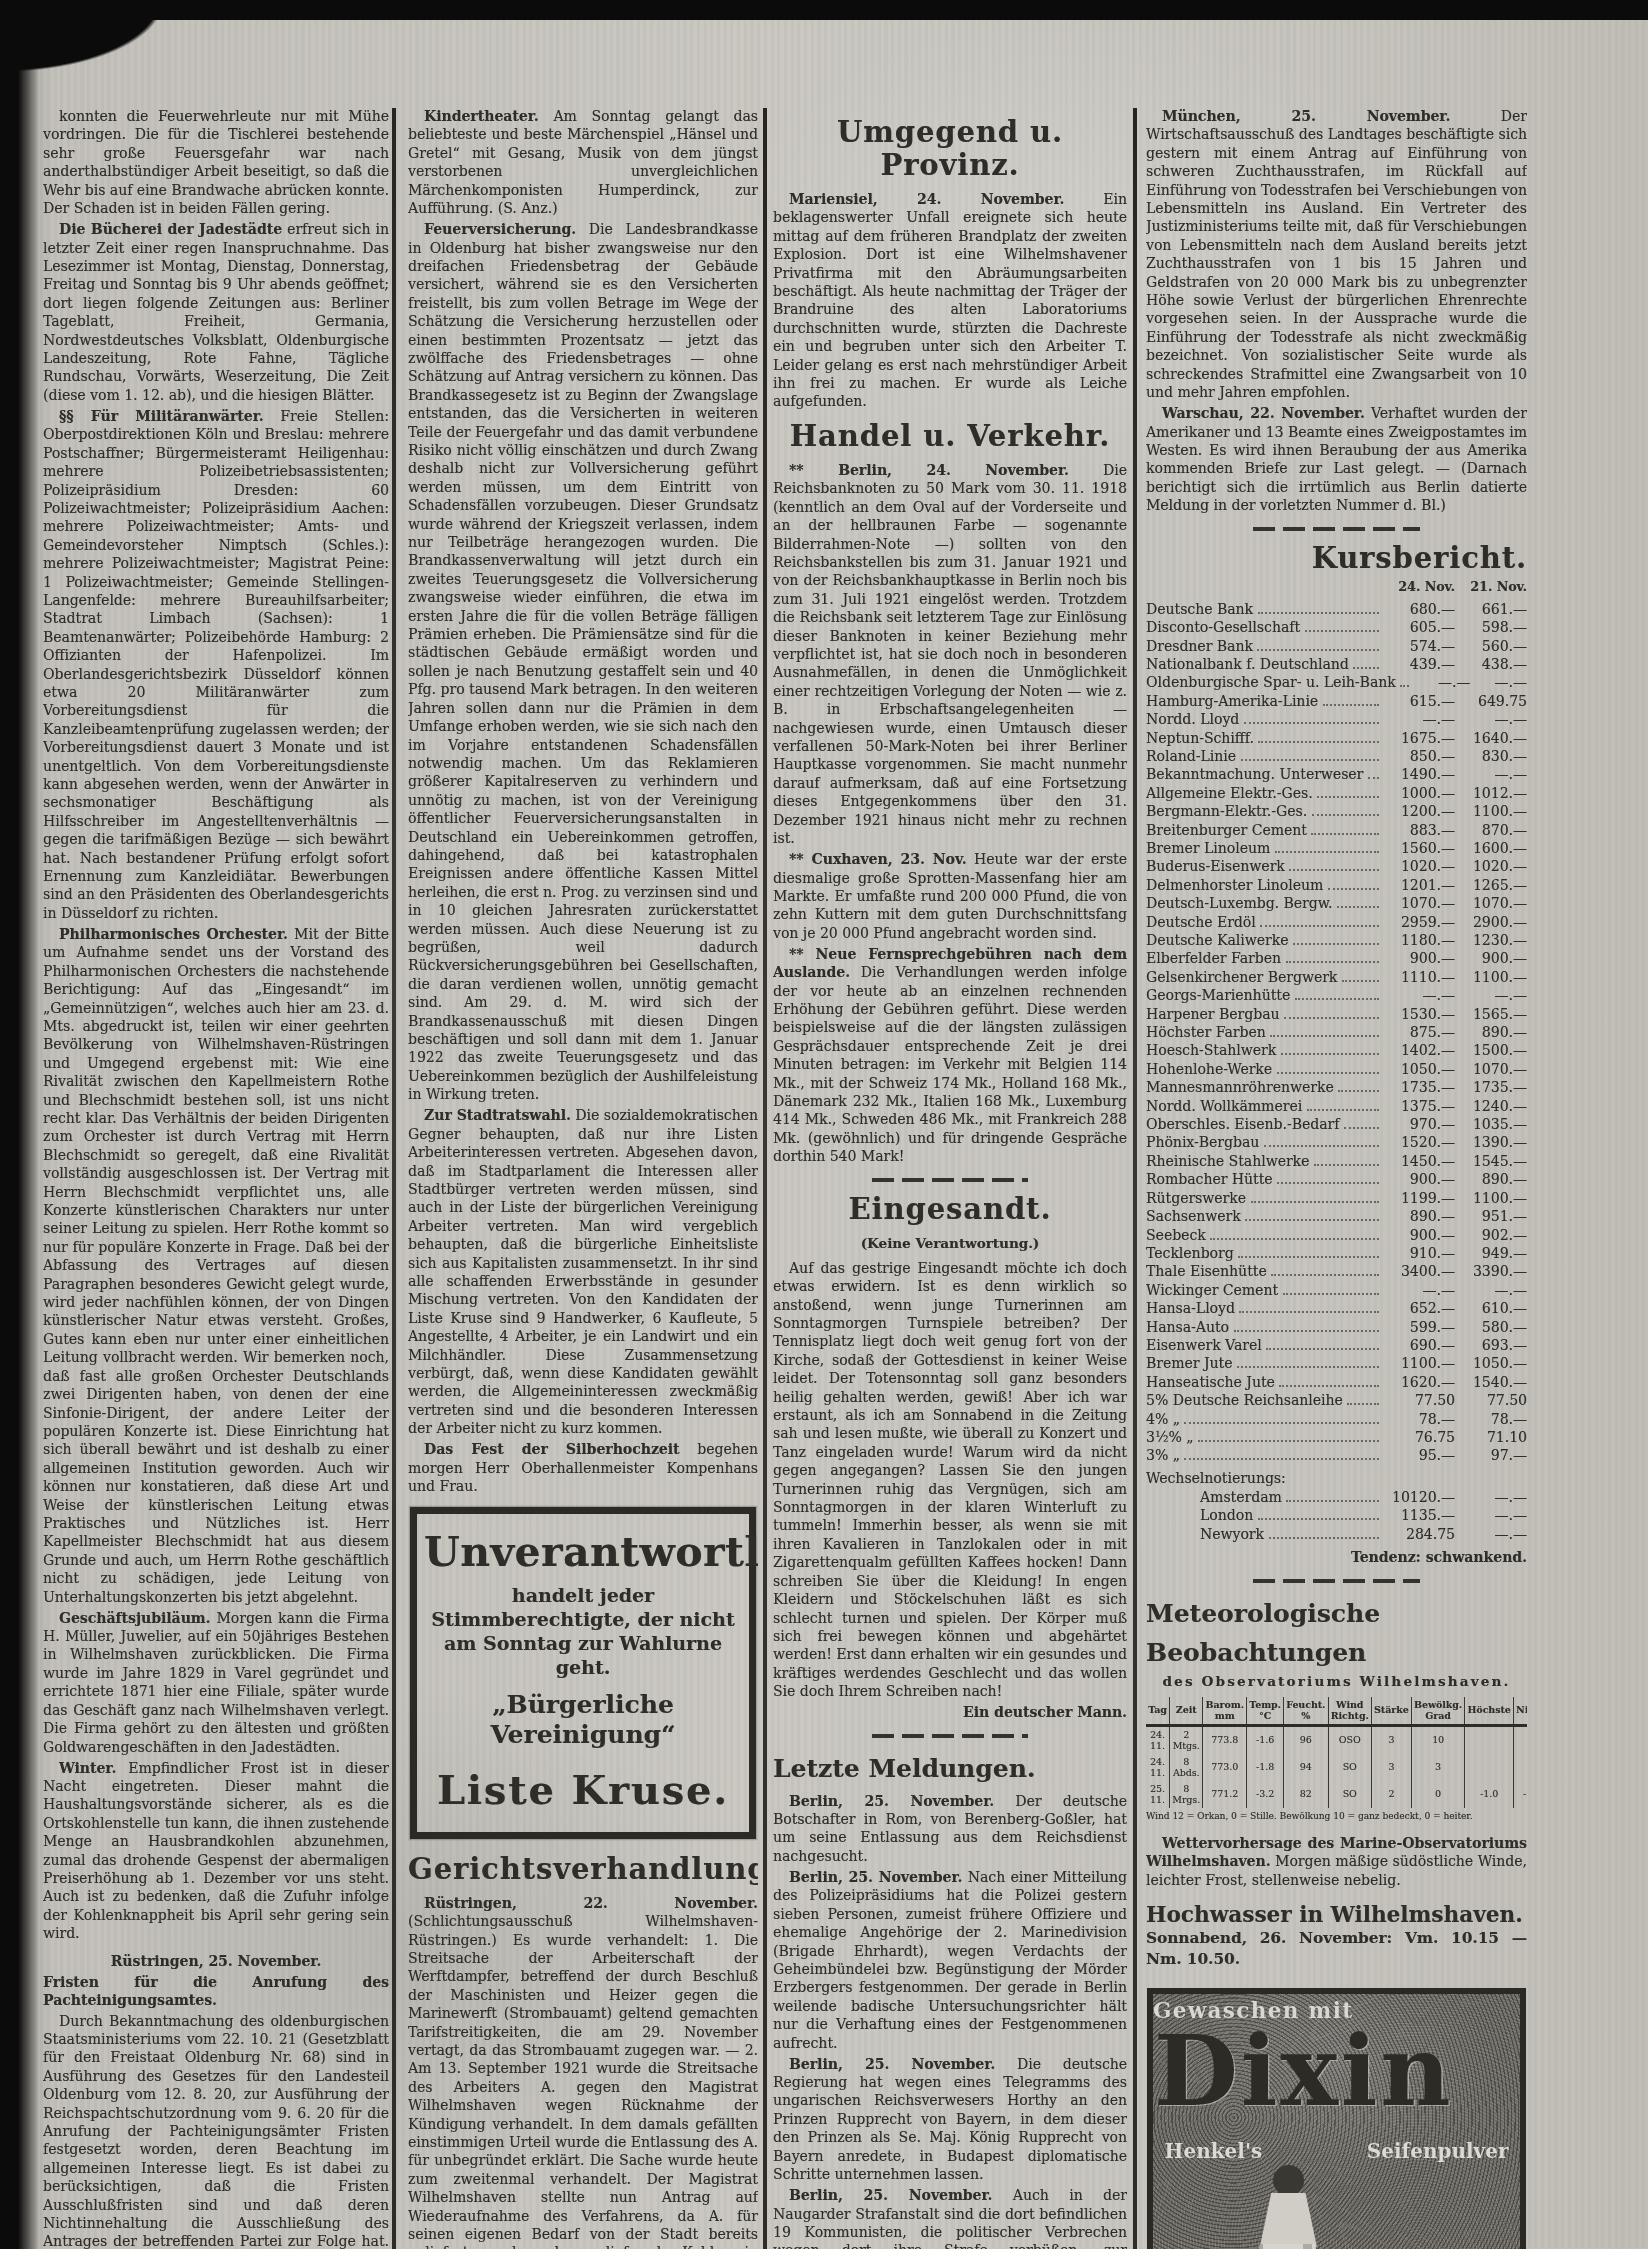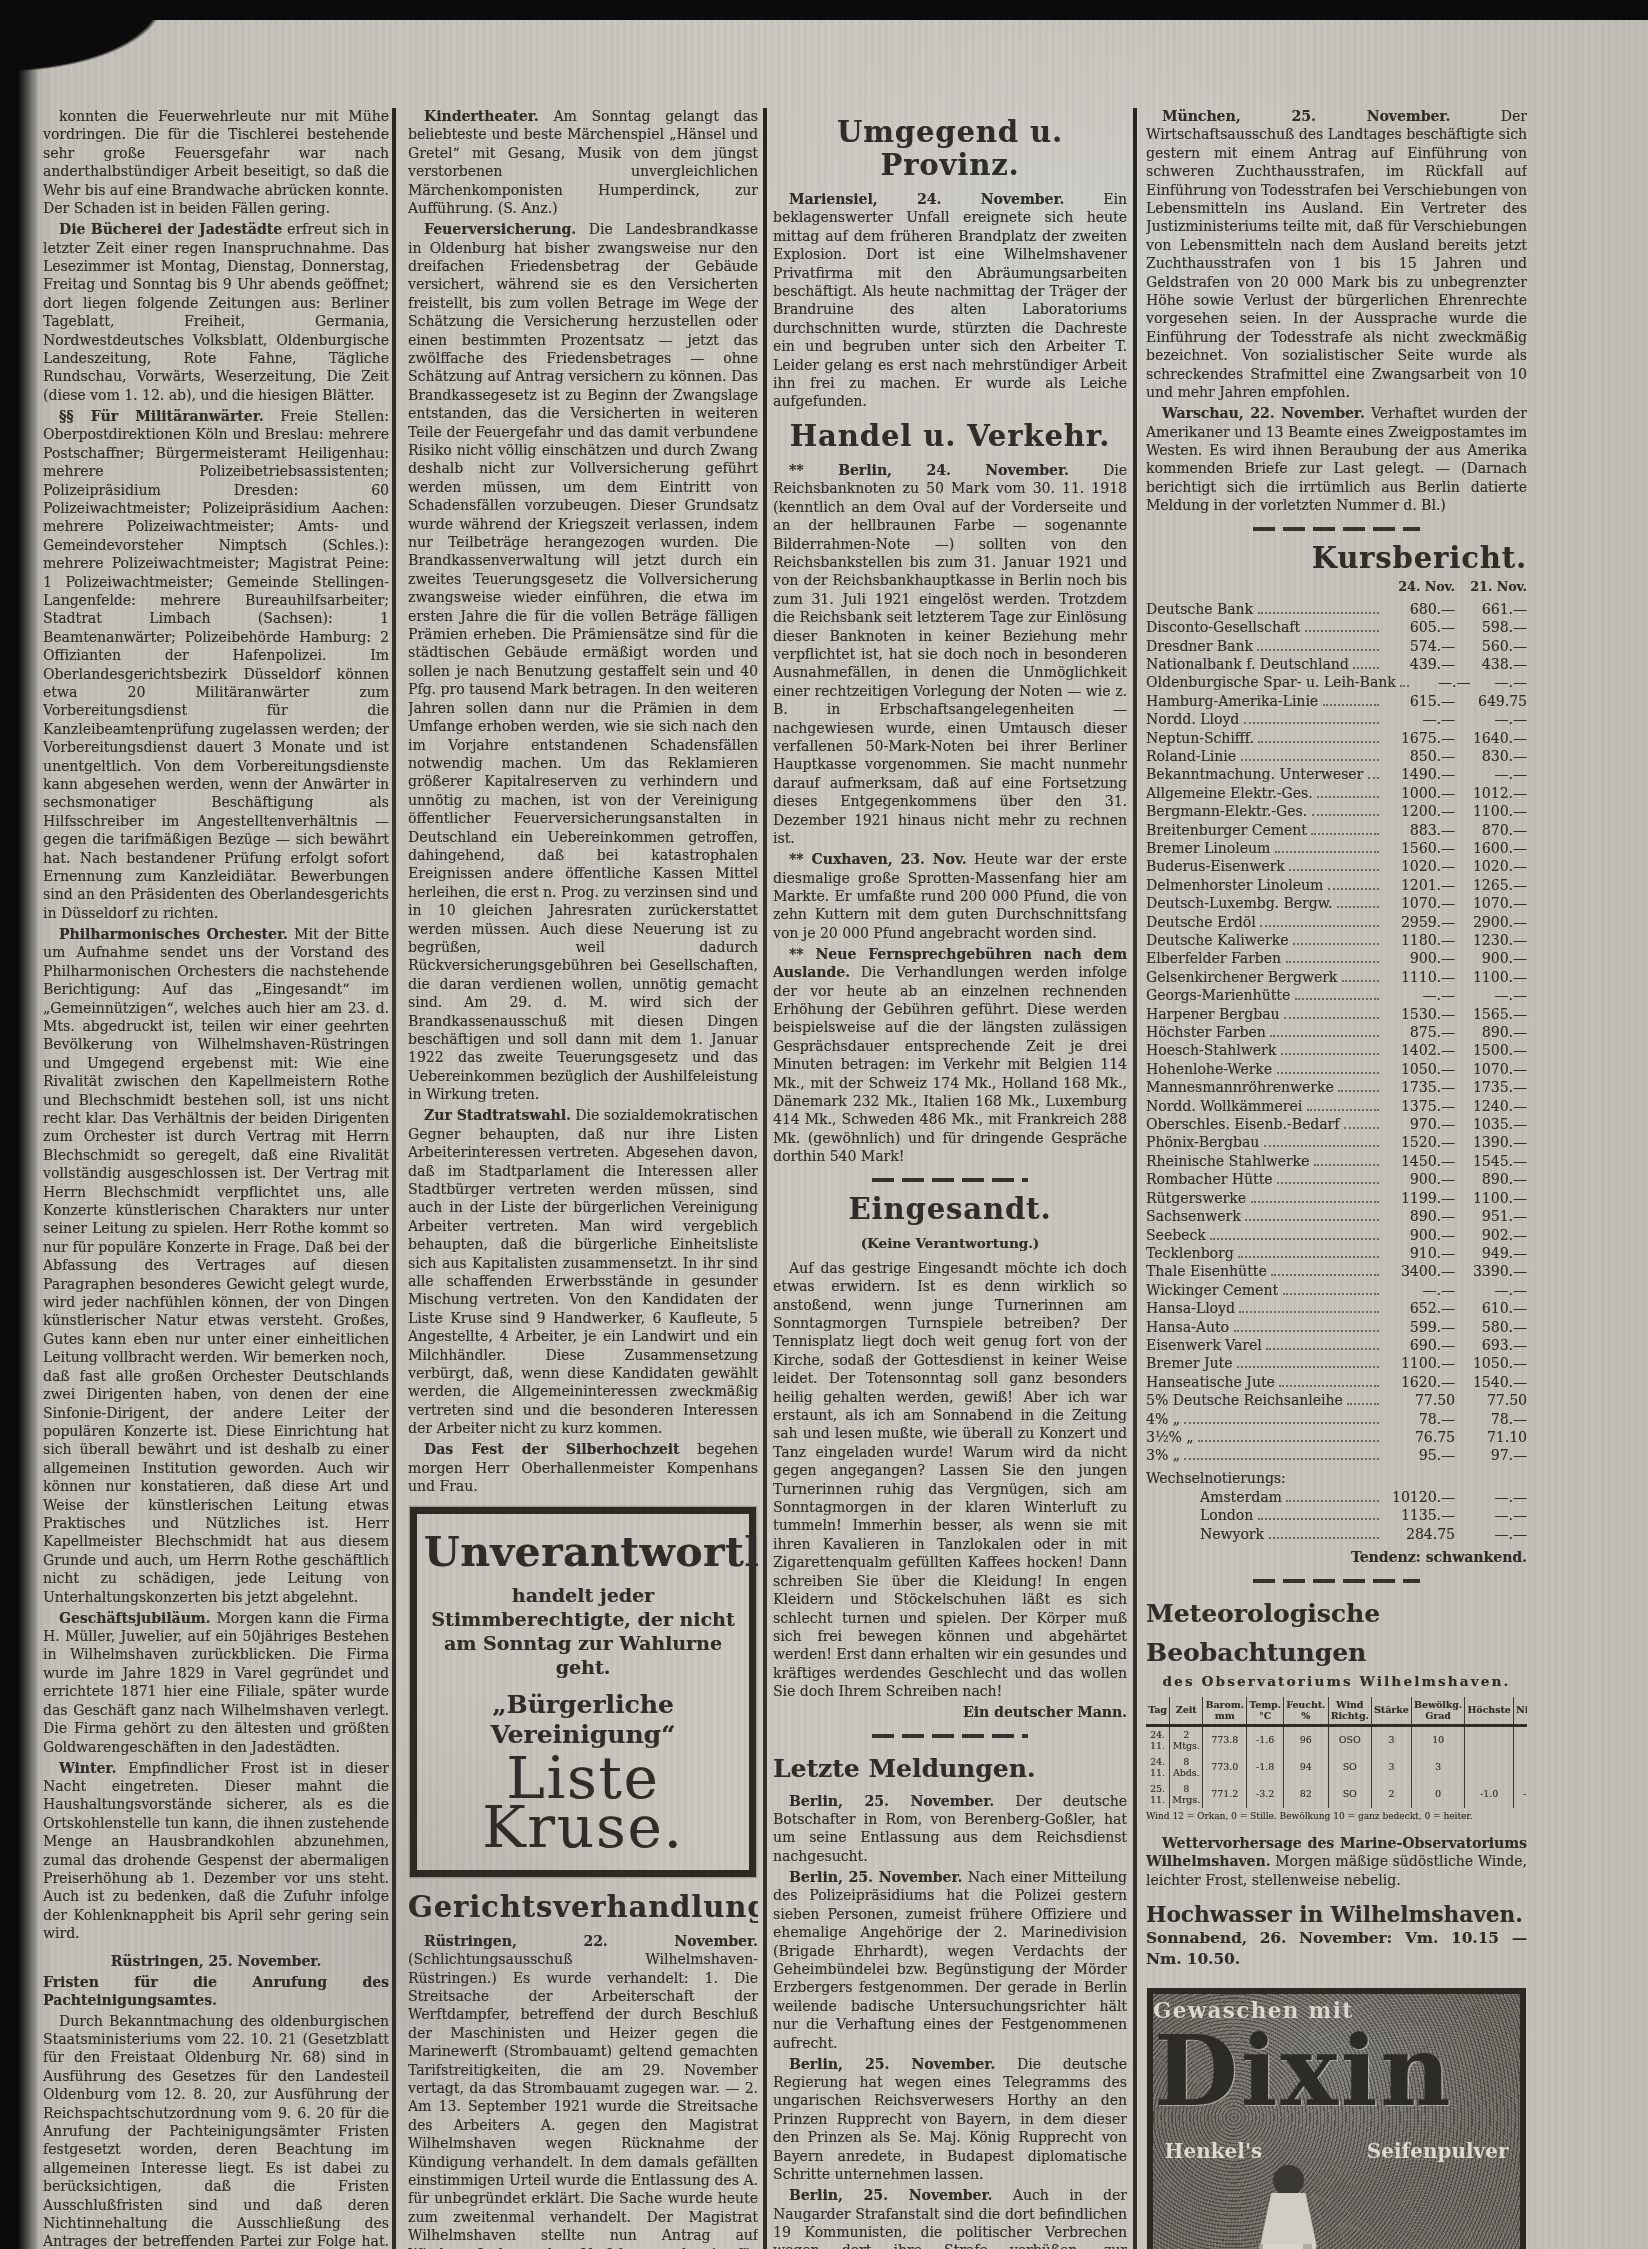--- a/index.html
+++ b/index.html
@@ -38,21 +38,21 @@
   .sec-h2{font-size:25px;line-height:39px;font-weight:700;text-align:left;margin:7.2px 0 3.6px;}
   .sub-c{font-size:13.5px;font-weight:700;text-align:center;margin:0 0 6.3px;}
   .divider{width:44%;height:4px;margin:12.6px auto 10.8px;
      background:repeating-linear-gradient(90deg,#35332d 0 21.6px,transparent 21.6px 30px);}
   
   .adbox{border:7.2px solid #2c2a25;margin:11.7px 1.8px 13.5px;padding:15.3px 7.2px 18px;
          text-align:center;box-shadow:0 0 0 1.3px rgba(44,42,37,.25);}
   .adbox .l1{font-size:41px;line-height:45px;font-weight:900;letter-spacing:0.4px;}
   .adbox .l2{font-size:19px;line-height:24px;font-weight:700;margin-top:8px;}
   .adbox .l3{font-size:25px;line-height:30px;font-weight:700;margin-top:11.7px;}
-  .adbox .l4{font-size:58px;line-height:49px;font-weight:400;margin-top:4px;letter-spacing:1.8px;}
+  .adbox .l4{font-size:40px;line-height:49px;font-weight:700;margin-top:15px;letter-spacing:1.8px;}
   
   .khead{display:flex;justify-content:flex-end;font-weight:700;font-size:12.6px;margin:2.7px 0 3.6px;}
   .khead span{width:72px;text-align:right;}
   .krow{display:flex;align-items:baseline;}
   .kname{white-space:nowrap;}
   .kdots{flex:1;border-bottom:2.2px dotted rgba(45,43,38,.6);margin:0 4.5px 4px 4.5px;min-width:9px;}
   .kv{width:72px;text-align:right;white-space:nowrap;}
   .wechsel-label{font-weight:400;margin-top:4.5px;}
   .wrow{display:flex;align-items:baseline;padding-left:54px;}
   .tendenz{text-align:right;font-weight:700;margin-top:5.4px;}

